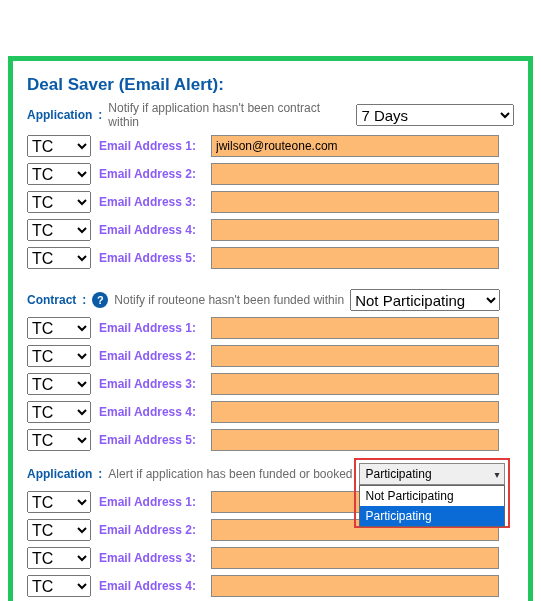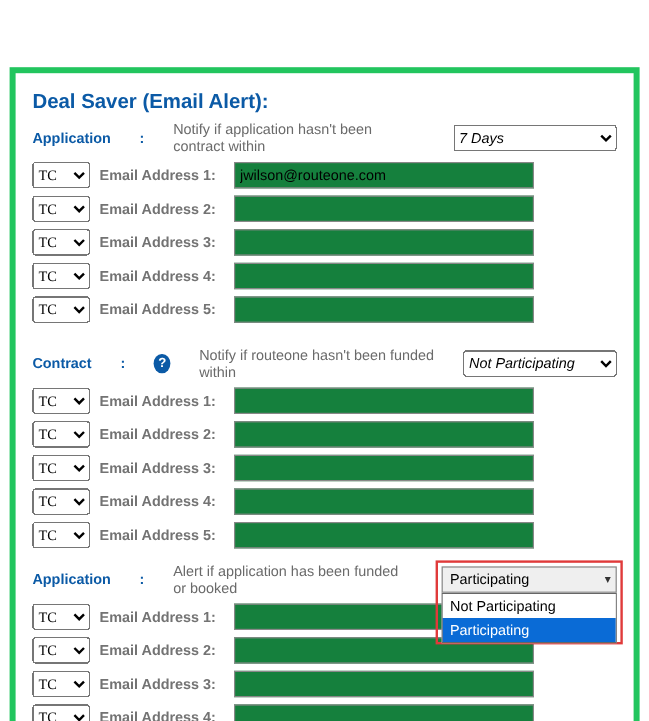--- a/index.html
+++ b/index.html
@@ -20,21 +20,21 @@
   }
   .title {
     color: #0b5aa6;
     font-size: 17px;
     font-weight: bold;
     margin: 4px 0 6px 0;
   }
   .section-line {
     display: flex;
     align-items: center;
-    gap: 24px;
+    gap: 6px;
     margin-bottom: 6px;
     flex-wrap: nowrap;
   }
   .section-label {
     color: #0b5aa6;
     font-weight: bold;
   }
   .colon { color: #0b5aa6; font-weight: bold; }
   .hint {
     color: #6a6a6a;
@@ -47,51 +47,50 @@
     height: 16px;
     border-radius: 50%;
     background: #0b5aa6;
     color: #fff;
     font-weight: bold;
     font-size: 11px;
     line-height: 16px;
   }
   select.period {
     font-family: Arial, Helvetica, sans-serif;
-    font-size: 12px;
-    height: 22px;
-    font-style: italic;
+    font-size: 15px;
+    height: 22px;
   }
   .period-wide { width: 160px; }
   .period-med { width: 150px; }
   .email-row {
     display: flex;
     align-items: center;
     gap: 8px;
     margin: 6px 0;
   }
   select.tc {
-    font-family: Liberation Serif, serif;
-    font-size: 12px;
-    height: 22px;
-    width: 48px;
+    font-family: Liberation Sans, sans-serif;
+    font-size: 16px;
+    height: 22px;
+    width: 64px;
   }
   .email-label {
-    color: #737373;
+    color: #8b5cf6;
     font-weight: bold;
     width: 104px;
   }
   input.email {
     font-family: Arial, Helvetica, sans-serif;
     font-size: 12px;
     height: 22px;
-    width: 250px;
+    width: 288px;
     padding: 2px 4px;
     border: 1px solid #888;
-    background: #15803d;
+    background: #fdba74;
   }
   .spacer { height: 14px; }
   
   .highlight-box {
     position: absolute;
     border: 2.5px solid #e03a3a;
     pointer-events: none;
   }
   
   .dropdown-wrap {

